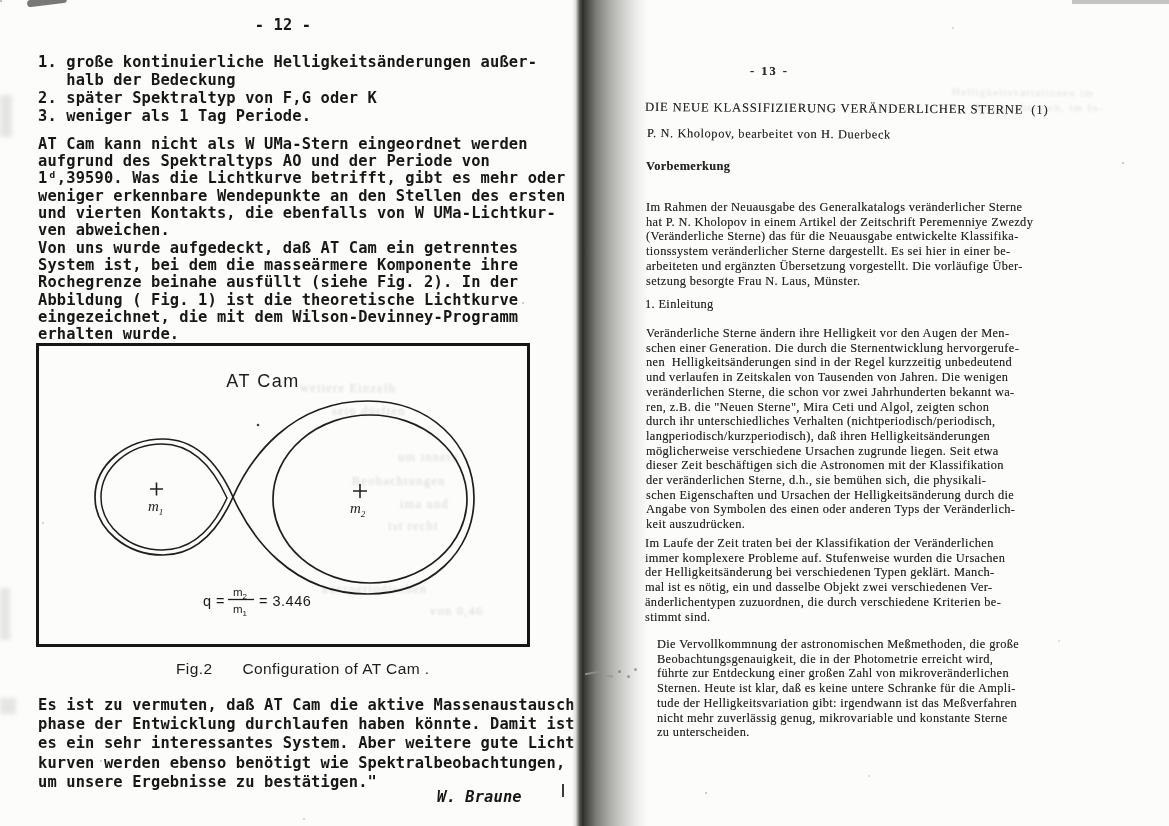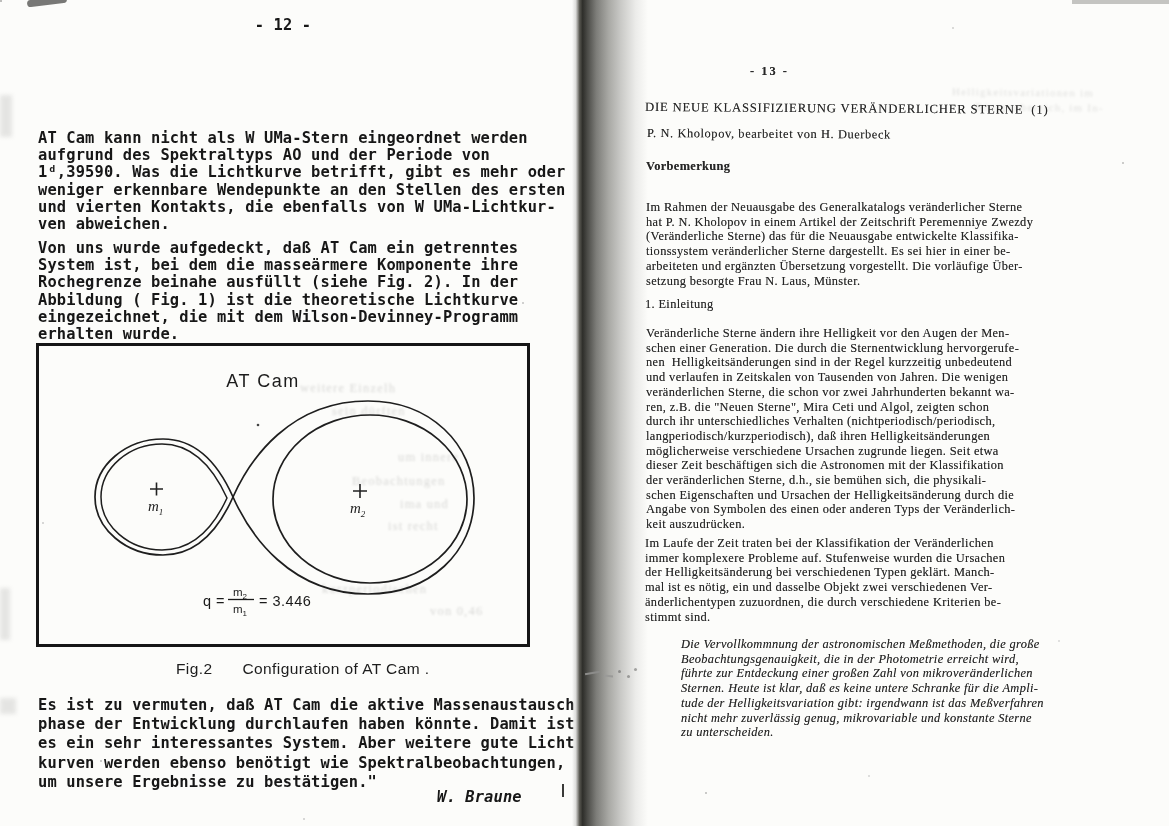--- a/index.html
+++ b/index.html
@@ -92,22 +92,26 @@
   <div class="ghost" style="left:388px;top:519px;">ist recht</div>
   <div class="ghost" style="left:322px;top:582px;">kurzperiodischen</div>
   <div class="ghost" style="left:430px;top:604px;">von 0,46</div>
   <div class="ghost small" style="left:952px;top:86px;transform:rotate(.6deg);">Helligkeitsvariationen im</div>
   <div class="ghost small" style="left:975px;top:101px;transform:rotate(.6deg);">Röntgenbereich, im In-</div>
 
   <div class="page">
 
     <div class="abs mono center" style="left:38px;top:17px;width:490px;">- 12 -</div>
 
-
-    <div class="abs mono" style="left:38px;top:130px;">AT Cam kann nicht als W UMa-Stern eingeordnet werden
+    <div class="abs mono lh18" style="left:38px;top:53px;">1. große kontinuierliche Helligkeitsänderungen außer-
+   halb der Bedeckung
+2. später Spektraltyp von F,G oder K
+3. weniger als 1 Tag Periode.</div>
+
+    <div class="abs mono" style="left:38px;top:136px;">AT Cam kann nicht als W UMa-Stern eingeordnet werden
 aufgrund des Spektraltyps AO und der Periode von
 1ᵈ,39590. Was die Lichtkurve betrifft, gibt es mehr oder
 weniger erkennbare Wendepunkte an den Stellen des ersten
 und vierten Kontakts, die ebenfalls von W UMa-Lichtkur-
 ven abweichen.</div>
 
     <div class="abs mono" style="left:38px;top:240px;">Von uns wurde aufgedeckt, daß AT Cam ein getrenntes
 System ist, bei dem die masseärmere Komponente ihre
 Rochegrenze beinahe ausfüllt (siehe Fig. 2). In der
 Abbildung ( Fig. 1) ist die theoretische Lichtkurve
@@ -194,21 +198,21 @@
 Angabe von Symbolen des einen oder anderen Typs der Veränderlich-
 keit auszudrücken.</div>
 
     <div class="abs serif" style="left:645px;top:536px;">Im Laufe der Zeit traten bei der Klassifikation der Veränderlichen
 immer komplexere Probleme auf. Stufenweise wurden die Ursachen
 der Helligkeitsänderung bei verschiedenen Typen geklärt. Manch-
 mal ist es nötig, ein und dasselbe Objekt zwei verschiedenen Ver-
 änderlichentypen zuzuordnen, die durch verschiedene Kriterien be-
 stimmt sind.</div>
 
-    <div class="abs serif" style="left:681px;top:637px;font-style:italic;">Die Vervollkommnung der astronomischen Meßmethoden, die große
+    <div class="abs serif" style="left:657px;top:637px;">Die Vervollkommnung der astronomischen Meßmethoden, die große
 Beobachtungsgenauigkeit, die in der Photometrie erreicht wird,
 führte zur Entdeckung einer großen Zahl von mikroveränderlichen
 Sternen. Heute ist klar, daß es keine untere Schranke für die Ampli-
 tude der Helligkeitsvariation gibt: irgendwann ist das Meßverfahren
 nicht mehr zuverlässig genug, mikrovariable und konstante Sterne
 zu unterscheiden.</div>
   </div>
 
   <div class="gutter"></div>
   <div class="smudge-top"></div>

